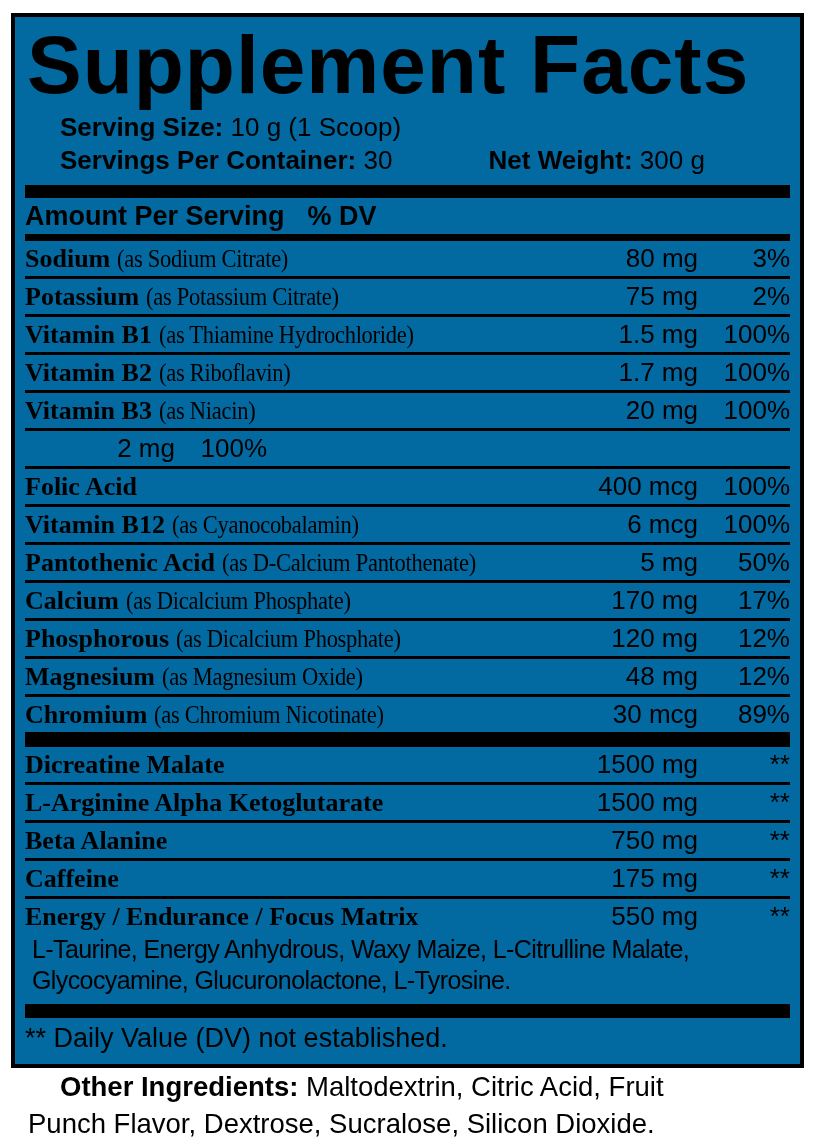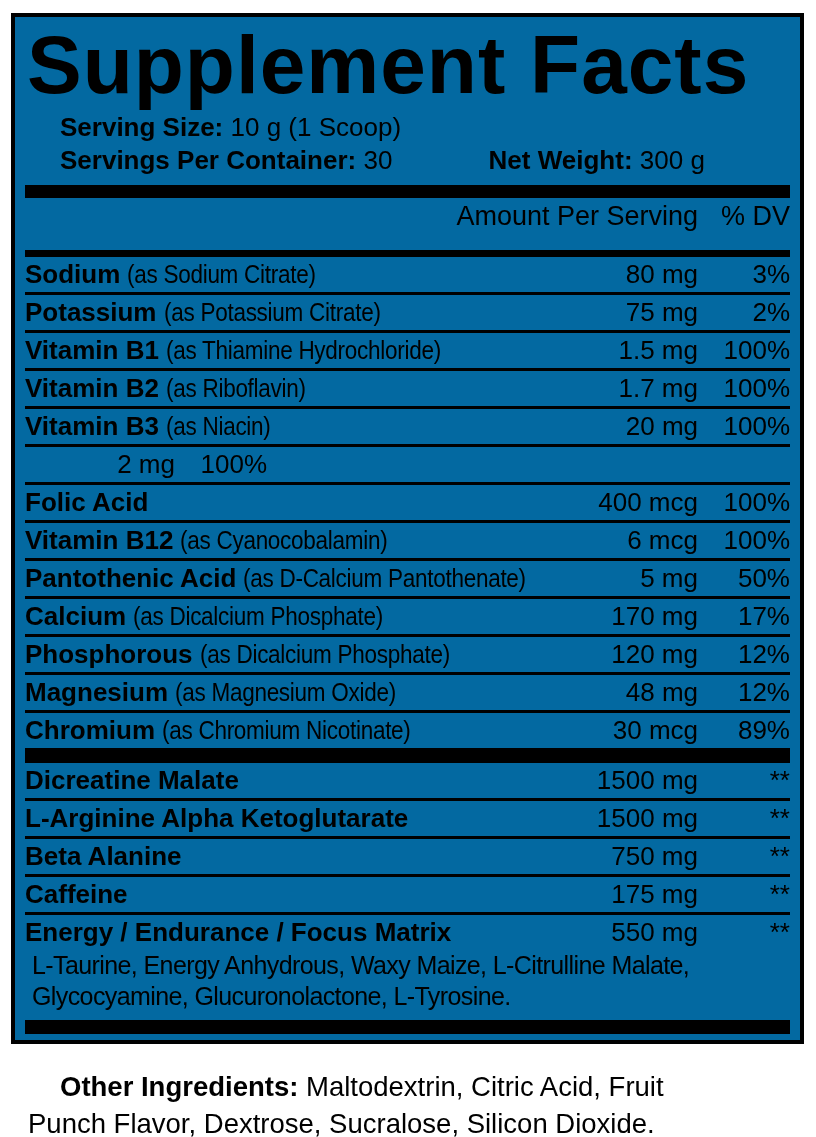--- a/index.html
+++ b/index.html
@@ -38,37 +38,36 @@
   .bar { background: #000; width: 100%; }
   .bar.thin-gap { margin-top: 8px; }
   .bar.h13 { height: 13px; }
   .bar.h7  { height: 7px; }
   .bar.h15 { height: 15px; }
   .bar.h14 { height: 14px; }
 
   .colhead {
     display: flex;
     align-items: baseline;
-    justify-content: flex-end;
     font-size: 27px;
-    font-weight: normal;
+    font-weight: bold;
     line-height: 36px;
-    height: 52px;
+    height: 36px;
   }
   .colhead .dv-col { width: 92px; text-align: right; }
 
   .rows .row {
     display: flex;
     align-items: baseline;
     line-height: 35px;
     font-size: 26px;
   }
   .rows > .row:not(:first-child),
   .rows > .row-group:not(:first-child) { border-top: 3px solid #000; }
-  .row .name-cell { flex: 1; white-space: nowrap; overflow: hidden; }
+  .row .name-cell { flex: 1; white-space: nowrap; overflow: hidden; font-family: Liberation Serif, serif; }
   .row .name { font-weight: bold; }
   .row .detail {
     display: inline-block;
     margin-left: 7px;
     font-size: 25px;
     letter-spacing: -0.3px;
     transform: scaleX(0.9);
     transform-origin: 0 70%;
   }
   .row .amt { width: 150px; text-align: right; white-space: nowrap; }
@@ -218,20 +217,21 @@
           <span class="name-cell"><span class="name">Energy / Endurance / Focus Matrix</span></span>
           <span class="amt">550 mg</span>
           <span class="dv">**</span>
         </div>
         <div class="sub-ingredients">L-Taurine, Energy Anhydrous, Waxy Maize, L-Citrulline Malate, Glycocyamine, Glucuronolactone, L-Tyrosine.</div>
       </div>
     </div>
 
     <div class="bar h14"></div>
 
+    <div class="footnote">** Daily Value (DV) not established.</div>
 
   </div>
 
   <div class="other-ingredients">
     <span class="b">Other Ingredients:</span>
     <span>Maltodextrin, Citric Acid, Fruit Punch Flavor, Dextrose, Sucralose, Silicon Dioxide.</span>
   </div>
 
 </div>
 

